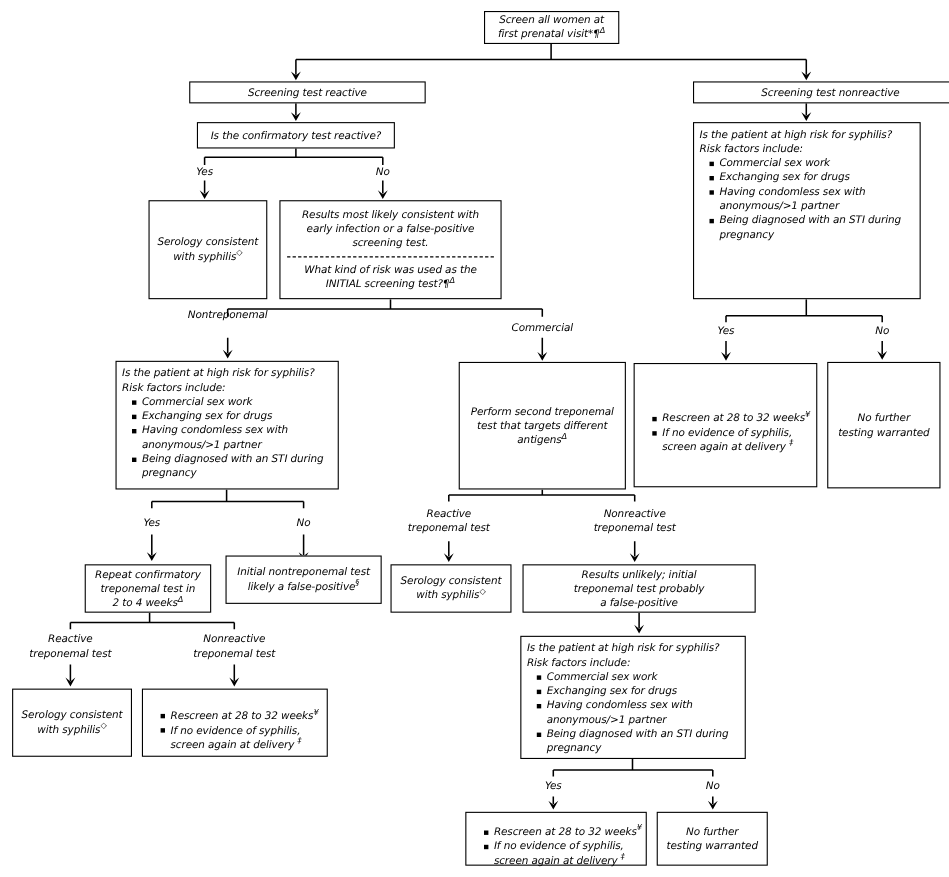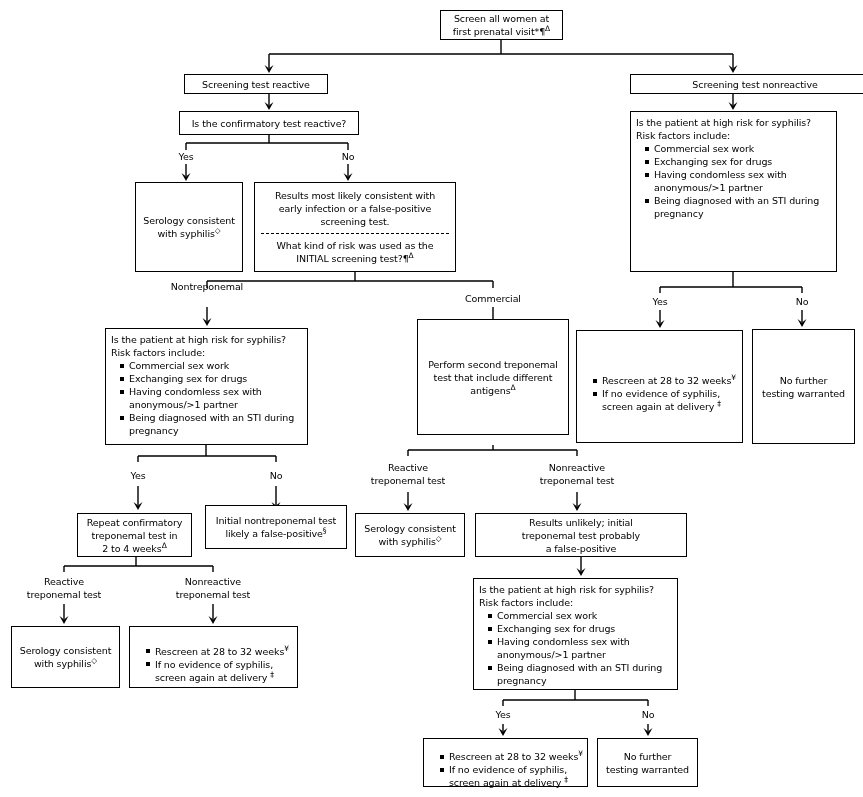--- a/index.html
+++ b/index.html
@@ -1,19 +1,19 @@
 <!DOCTYPE html>
 <html><head>
 <meta charset="utf-8">
 <style>
   html,body{margin:0;padding:0;background:#fff;}
   #canvas{
     position:relative;width:863px;height:797px;background:#fff;overflow:hidden;
     font-family:"DejaVu Sans","Liberation Sans",sans-serif;
-    font-size:9.5px;line-height:13px;color:#000;letter-spacing:-0.1px;
+    font-size:9.5px;line-height:13px;color:#000;letter-spacing:-0.1px;font-style:italic;
   }
   .wires{position:absolute;left:0;top:0;}
   .box{
     position:absolute;border:1.5px solid #000;background:#fff;box-sizing:border-box;
   }
   .center{
     display:flex;flex-direction:column;align-items:center;justify-content:center;
     text-align:center;padding:1px 2px;
   }
   .vcenter-left{
@@ -79,21 +79,21 @@
     <use href="#ah" transform="translate(581,576)"></use>
     <use href="#ah" transform="translate(503,736)"></use>
     <use href="#ah" transform="translate(648,736)"></use>
   </svg>
 
   <div class="box center" style="left:440px;top:10px;width:123px;height:30px">
       <div class="ln">Screen all women at</div>
       <div class="ln">first prenatal visit*¶<sup>Δ</sup></div>
     </div>
 
-  <div class="box center" style="left:184px;top:74px;width:144px;height:20px">
+  <div class="box center" style="left:172px;top:74px;width:215px;height:20px">
       <div class="ln">Screening test reactive</div>
     </div>
 
   <div class="box center" style="left:630px;top:74px;width:250px;height:20px">
       <div class="ln">Screening test nonreactive</div>
     </div>
 
   <div class="box center" style="left:179px;top:111px;width:180px;height:24px">
       <div class="ln">Is the confirmatory test reactive?</div>
     </div>
@@ -151,23 +151,23 @@
           <div class="ln">Having condomless sex with</div>
           <div class="ln">anonymous/&gt;1 partner</div>
         </li>
         <li>
           <div class="ln">Being diagnosed with an STI during</div>
           <div class="ln">pregnancy</div>
         </li>
       </ul>
   </div>
 
-  <div class="box center" style="left:417px;top:319px;width:152px;height:116px">
+  <div class="box center" style="left:417px;top:329px;width:152px;height:116px">
       <div class="ln">Perform second treponemal</div>
-      <div class="ln">test that include different</div>
+      <div class="ln">test that targets different</div>
       <div class="ln">antigens<sup>Δ</sup></div>
     </div>
 
   <div class="box vcenter-left" style="left:576px;top:330px;width:167px;height:113px">
     <ul class="b">
         <li>
           <div class="ln">Rescreen at 28 to 32 weeks<sup>¥</sup></div>
         </li>
         <li>
           <div class="ln">If no evidence of syphilis,</div>

